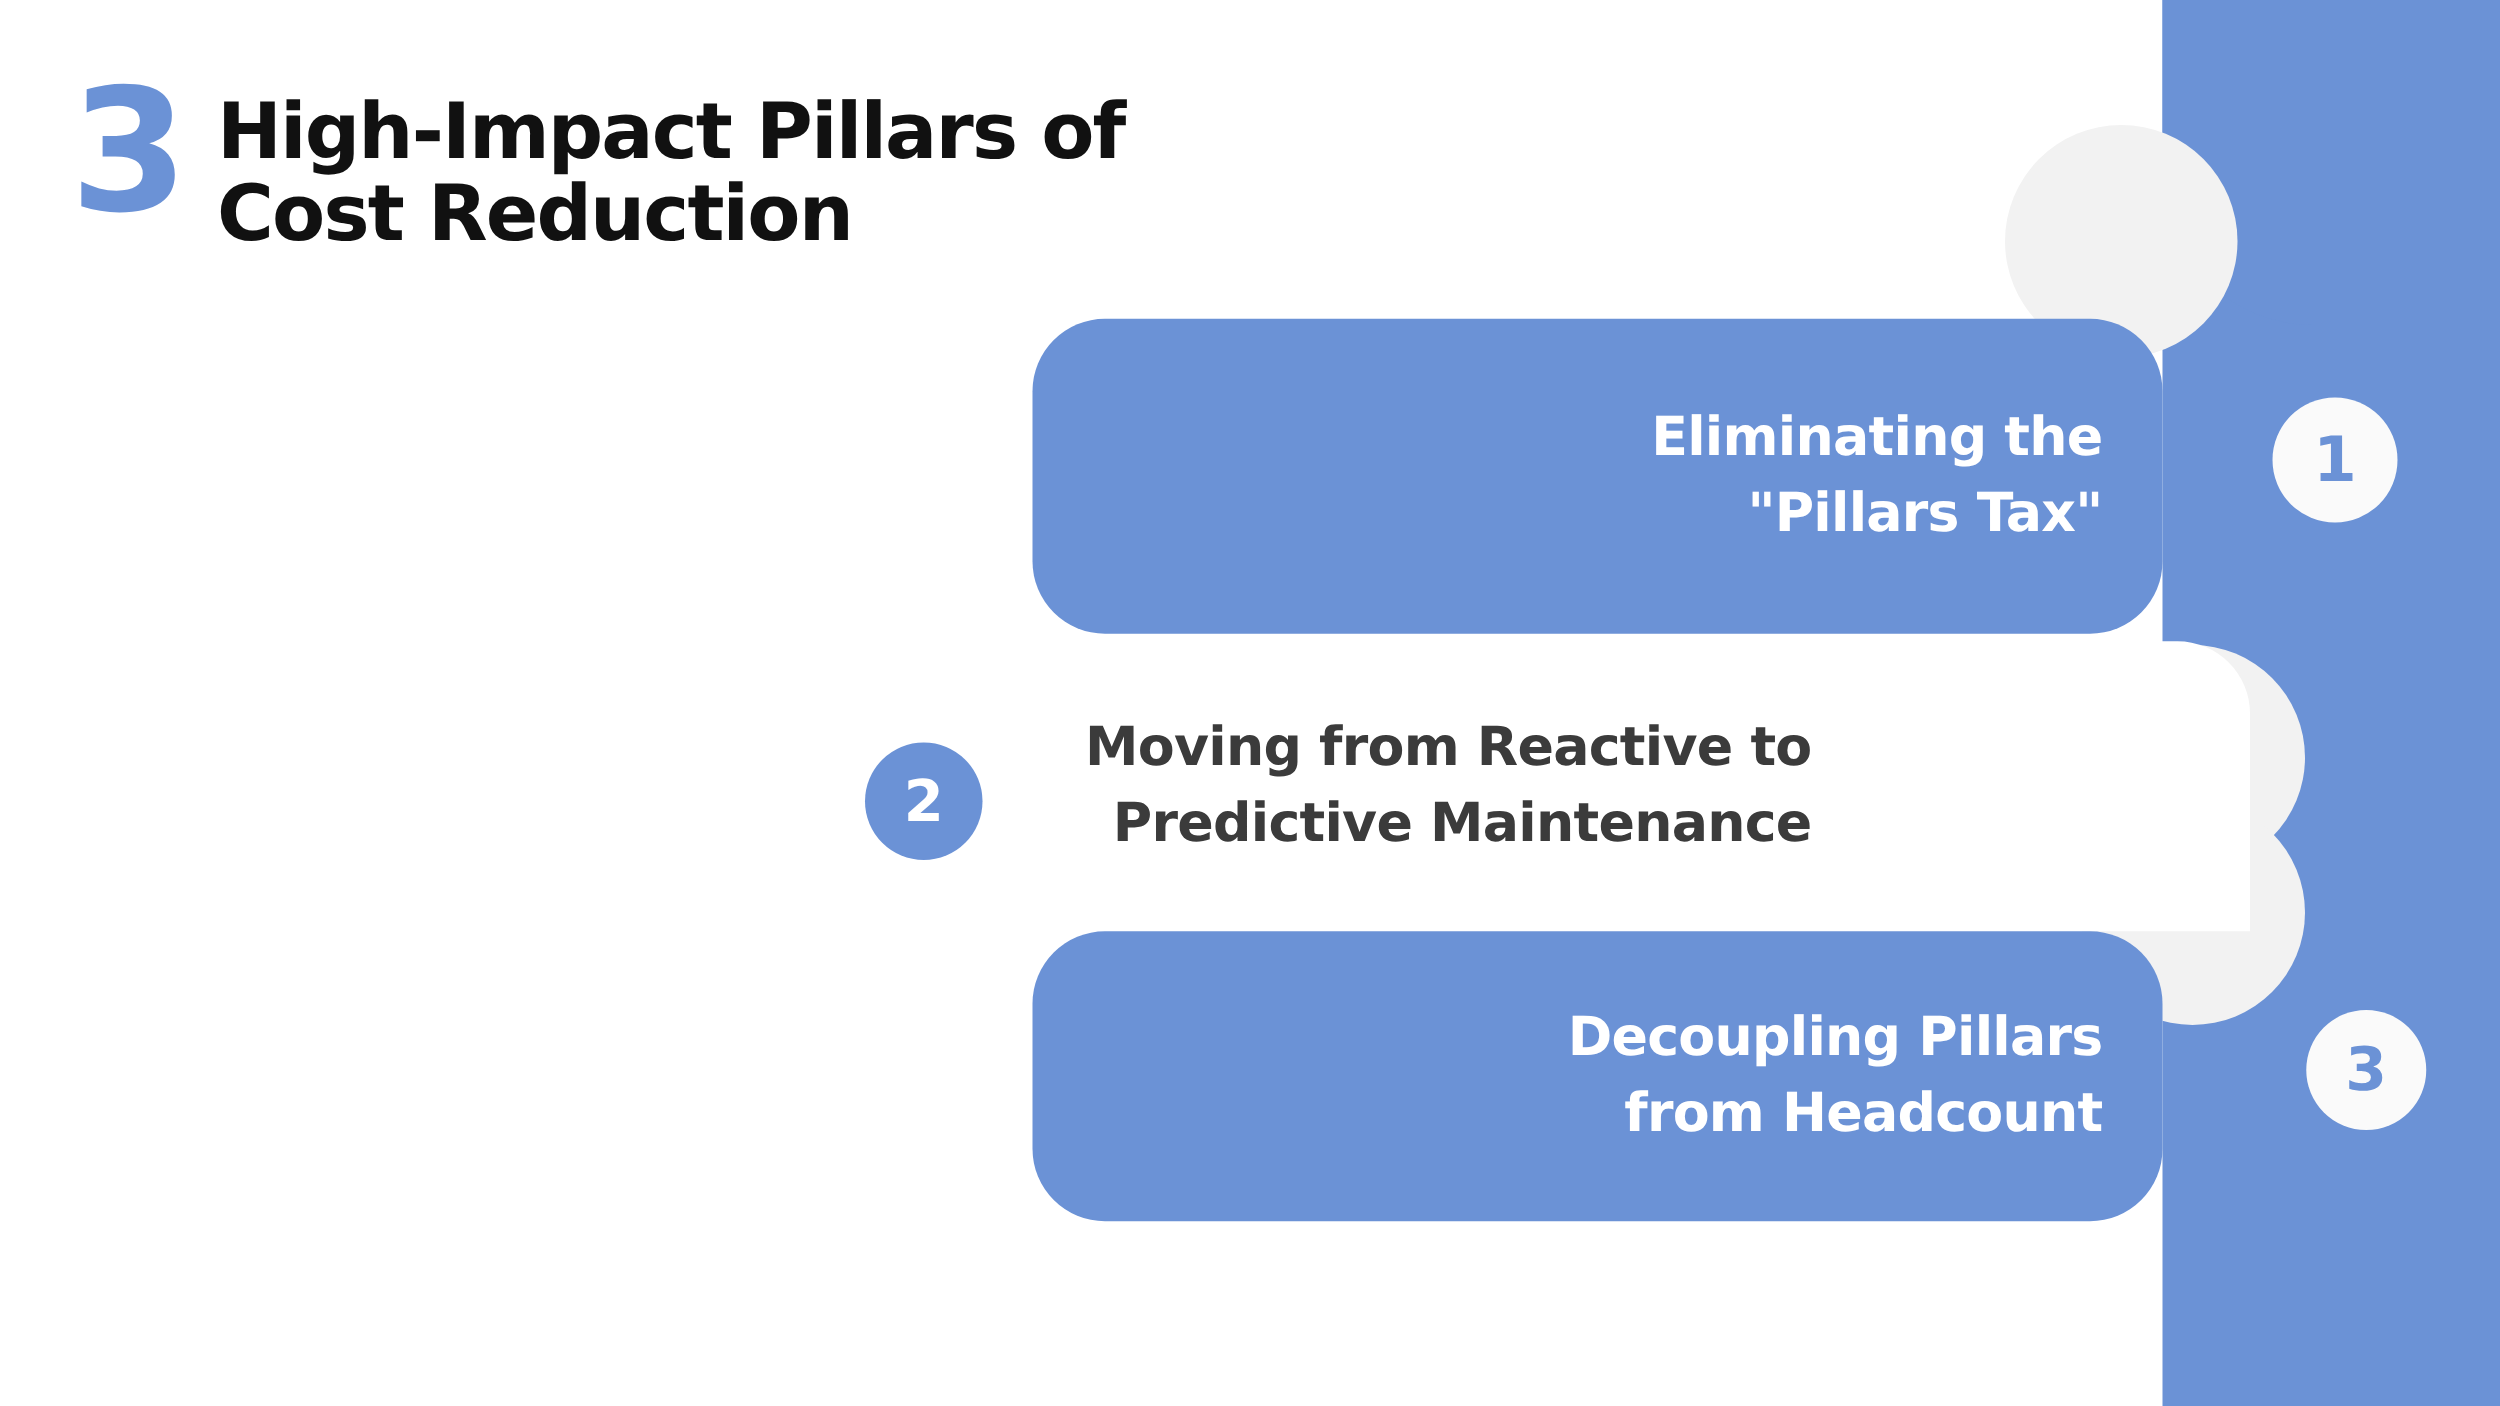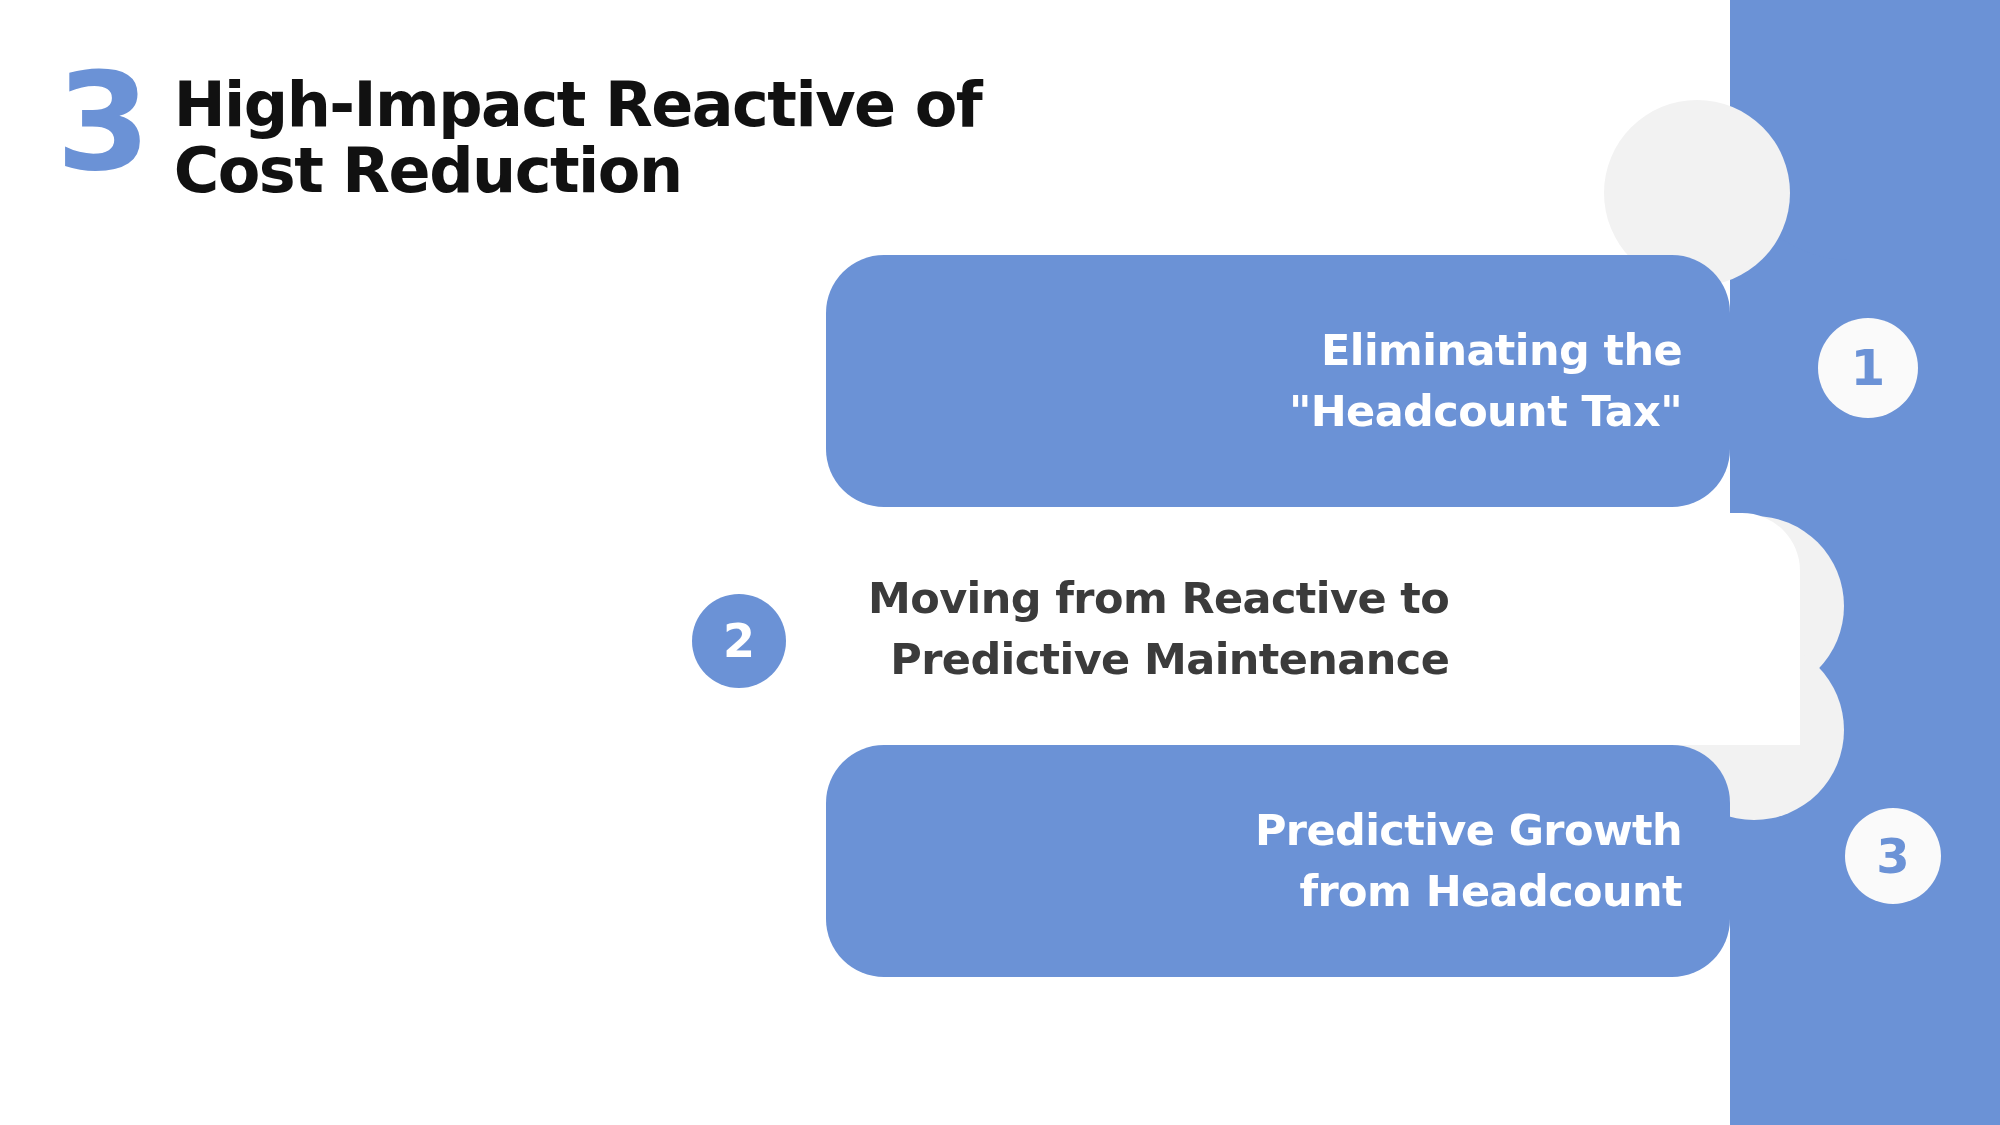--- a/index.html
+++ b/index.html
@@ -197,41 +197,41 @@
 
   <div class="bg-column"></div>
   <div class="bg-column-cap"></div>
 
   <div class="ghost-circle ghost-1"></div>
   <div class="ghost-circle ghost-2"></div>
   <div class="ghost-circle ghost-3"></div>
 
   <div class="title-block">
     <div class="title-number">3</div>
-    <div class="title-text">High-Impact Reactive of
+    <div class="title-text">High-Impact Pillars of
 Cost Reduction</div>
   </div>
 
   <div class="pillar pillar-1">
     <div class="pillar-label">Eliminating the
-"Headcount Tax"</div>
+"Pillars Tax"</div>
   </div>
   <div class="badge badge-light badge-1">
     <span>1</span>
   </div>
 
   <div class="pillar pillar-2">
     <div class="pillar-label">Moving from Reactive to
 Predictive Maintenance</div>
   </div>
   <div class="badge badge-blue badge-2">
     <span>2</span>
   </div>
 
   <div class="pillar pillar-3">
-    <div class="pillar-label">Predictive Growth
+    <div class="pillar-label">Decoupling Pillars
 from Headcount</div>
   </div>
   <div class="badge badge-light badge-3">
     <span>3</span>
   </div>
 
 </div>
 
 </body></html>

